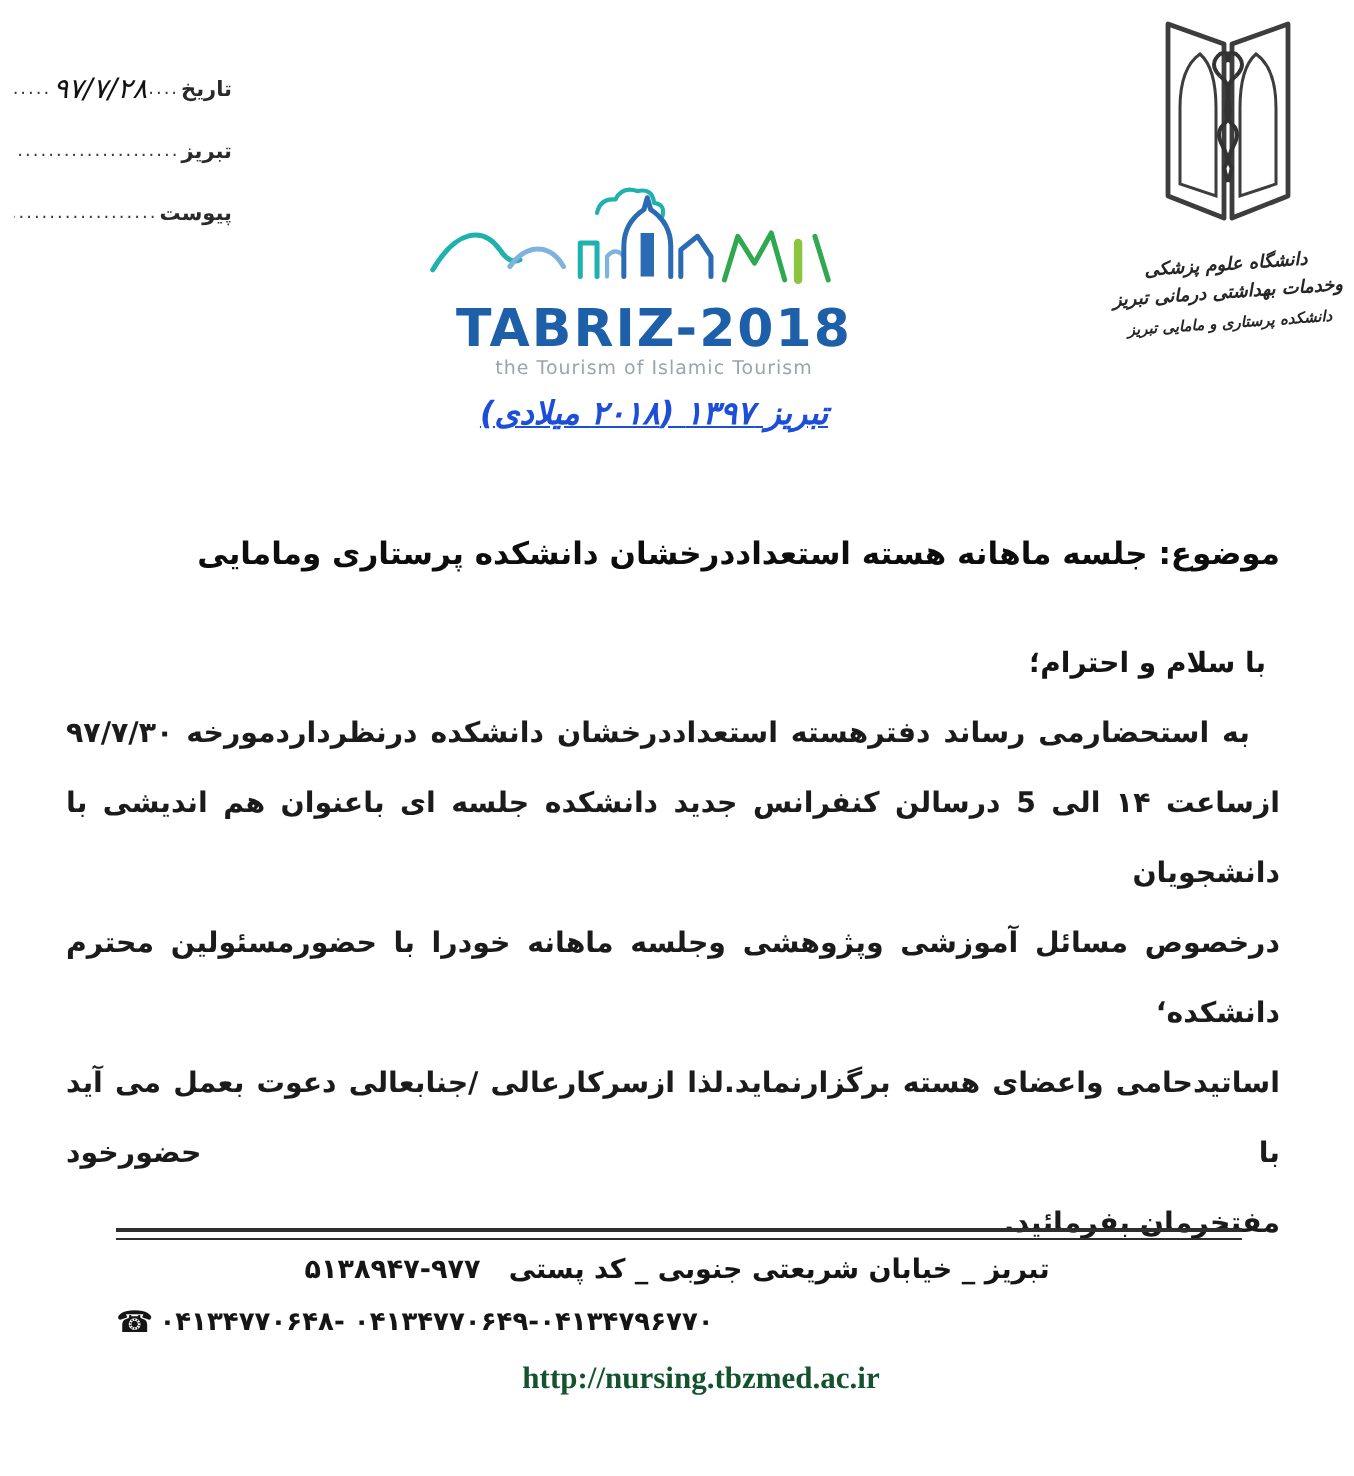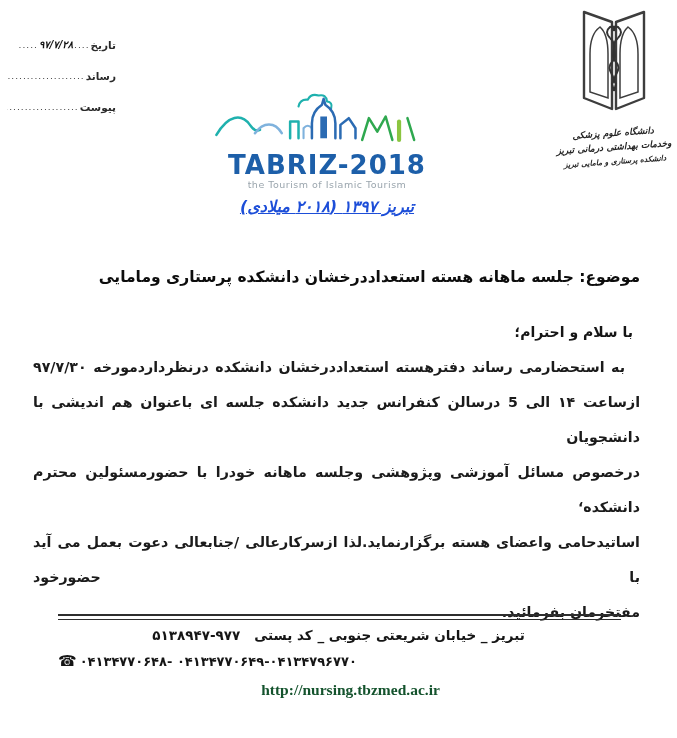--- a/index.html
+++ b/index.html
@@ -5,21 +5,21 @@
   html,body{margin:0;padding:0;background:#e8e8e8;}
   .page{
     position:relative;width:677px;height:738px;margin:0 auto;background:#ffffff;
     overflow:hidden;font-family:"DejaVu Sans",sans-serif;color:#1b1b1b;
   }
   
   .hfields{position:absolute;top:29px;left:6px;width:110px;direction:rtl;}
   .hfield{height:31px;display:flex;align-items:center;white-space:nowrap;overflow:hidden;direction:rtl;}
   .hlabel{font-size:10.5px;font-weight:bold;color:#2a2a2a;}
   .hdots{font-size:9px;letter-spacing:1px;color:#3a3a3a;margin:0 1px;overflow:hidden;}
-  .hval{font-size:10px;font-weight:bold;font-style:italic;color:#111;}
+  .hval{font-size:14px;font-weight:normal;font-style:italic;color:#111;}
   
   .bismillah{position:absolute;top:36px;left:0;width:100%;text-align:center;
     font-size:14px;font-weight:bold;direction:rtl;color:#151515;}
   
   .emblem{position:absolute;top:6px;right:4px;width:118px;text-align:center;}
   .emblem-text{direction:rtl;color:#262626;transform:rotate(-4deg);margin-top:-2px;}
   .emblem-l1{font-size:9px;font-weight:bold;font-style:italic;line-height:1.6;}
   .emblem-l2{font-size:9px;font-weight:bold;font-style:italic;line-height:1.6;}
   .emblem-l3{font-size:7.5px;font-weight:bold;font-style:italic;line-height:1.9;}
   
@@ -59,21 +59,21 @@
 <div class="page">
 
   <div class="hfields">
     <div class="hfield">
       <span class="hlabel">تاریخ</span>
       <span class="hdots">....</span>
       <span class="hval">۹۷/۷/۲۸</span>
       <span class="hdots">.....</span>
     </div>
     <div class="hfield">
-      <span class="hlabel">رساند</span>
+      <span class="hlabel">تبریز</span>
       <span class="hdots">........................</span>
     </div>
     <div class="hfield">
       <span class="hlabel">پیوست</span>
       <span class="hdots">........................</span>
     </div>
   </div>
 
 
   <div class="emblem">

